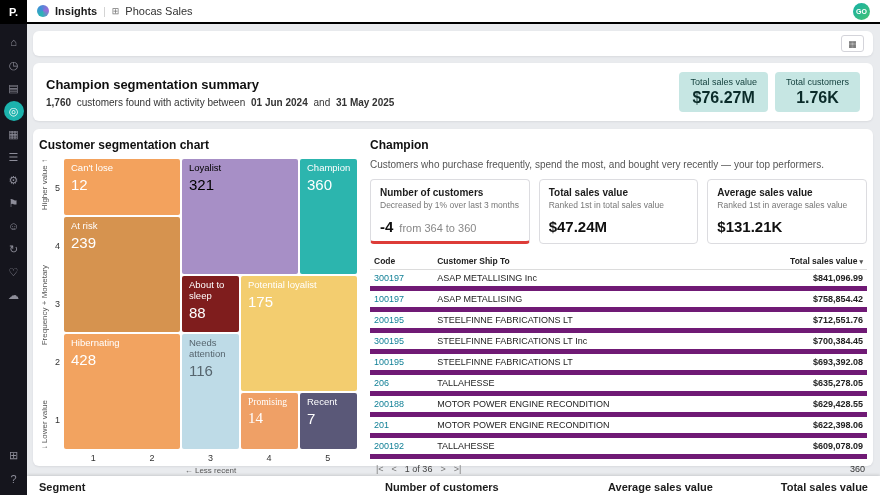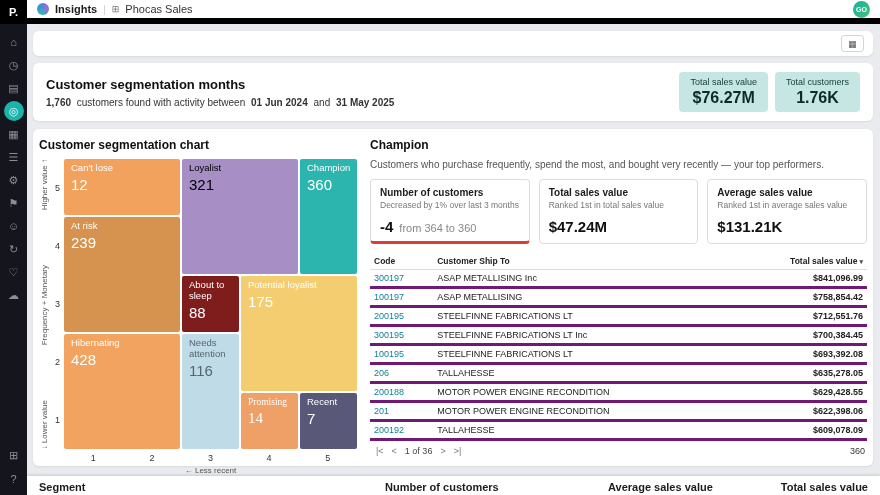--- a/index.html
+++ b/index.html
@@ -14,21 +14,21 @@
   .logo { width:27px; height:24px; background:#000; color:#fff; font-weight:bold;
     font-size:11px; display:flex; align-items:center; justify-content:center; }
   .side-nav { margin-top:8px; display:flex; flex-direction:column; align-items:center; gap:3px; }
   .side-icon { width:20px; height:20px; border-radius:50%; color:#8d8d99; font-size:11px;
     display:flex; align-items:center; justify-content:center; cursor:pointer; }
   .side-icon.active { background:#1cb3ad; color:#fff; }
   .side-spacer { flex:1; }
   .side-bottom { margin-bottom:6px; display:flex; flex-direction:column; align-items:center; gap:4px; }
   
   .topbar { position:absolute; left:27px; top:0; right:0; height:24px; background:#fff;
-    border-bottom:6px solid #000000; display:flex; align-items:center; padding:0 10px; gap:6px; z-index:5; }
+    border-bottom:2px solid #000000; display:flex; align-items:center; padding:0 10px; gap:6px; z-index:5; }
   .insights-logo { width:12px; height:12px; border-radius:50%;
     background:conic-gradient(from 200deg,#29b6b2,#3f8fd8,#9d6bd8,#29b6b2); }
   .product { font-size:11px; font-weight:bold; color:#1c1c1c; }
   .tb-divider { color:#ccc; font-size:10px; }
   .ws-icon { color:#777; font-size:9px; }
   .workspace { font-size:11px; color:#333; }
   .avatar { margin-left:auto; width:17px; height:17px; border-radius:50%;
     background:linear-gradient(135deg,#15b0a6,#45c373); color:#fff; font-size:7px;
     font-weight:bold; display:flex; align-items:center; justify-content:center; cursor:pointer; }
   
@@ -77,21 +77,21 @@
   .stat.accent { border-bottom-width:3px; }
   .stat-title { font-size:10px; font-weight:bold; color:#1c1c1c; }
   .stat-sub { font-size:8.5px; color:#777; margin-top:2px; }
   .stat-valrow { display:flex; align-items:baseline; margin-top:8px; }
   .stat-value { font-size:15px; font-weight:bold; color:#101010; }
   .stat-note { font-size:11px; color:#888; margin-left:6px; }
   .tbl { width:100%; border-collapse:collapse; }
   .tbl th { font-size:8.5px; font-weight:bold; color:#222; text-align:left;
     padding:3px 4px; border-bottom:1px solid #dcdcdc; cursor:pointer; white-space:nowrap; }
   .tbl th.num, .tbl td.num { text-align:right; }
-  .tbl td { font-size:9px; color:#222; padding:3px 4px; border-bottom:3px solid #701a75; white-space:nowrap; }
+  .tbl td { font-size:9px; color:#222; padding:3px 4px; border-bottom:5px solid #701a75; white-space:nowrap; }
   .tbl td.code { color:#0f7f95; cursor:pointer; }
   .tbl td.num { font-weight:bold; }
   .sort-caret { font-size:7px; color:#555; margin-left:2px; }
   .pagination { display:flex; align-items:center; font-size:9px; color:#666; padding:5px 2px 0; }
   .pg-btn { padding:0 4px; cursor:pointer; color:#777; }
   .pg-page { padding:0 4px; color:#444; }
   .pg-total { margin-left:auto; color:#333; }
   
   .footer { position:absolute; left:27px; right:0; bottom:0; height:19px; background:#fff;
     box-shadow:0 -1px 3px rgba(0,0,0,.14); z-index:5; display:grid;
@@ -137,21 +137,21 @@
 <div class="main">
 
   <div class="card toolbar">
     <div class="tool-btn">
       <span>▦</span>
     </div>
   </div>
 
   <div class="card summary">
     <div>
-      <div class="summary-title">Customer segmentation months</div>
+      <div class="summary-title">Champion segmentation summary</div>
       <div class="summary-sub">
         <span class="b">1,760</span>
         <span>customers found with activity between</span>
         <span class="b">01 Jun 2024</span>
         <span>and</span>
         <span class="b">31 May 2025</span>
       </div>
     </div>
     <div class="kpis">
       <div class="kpi">

